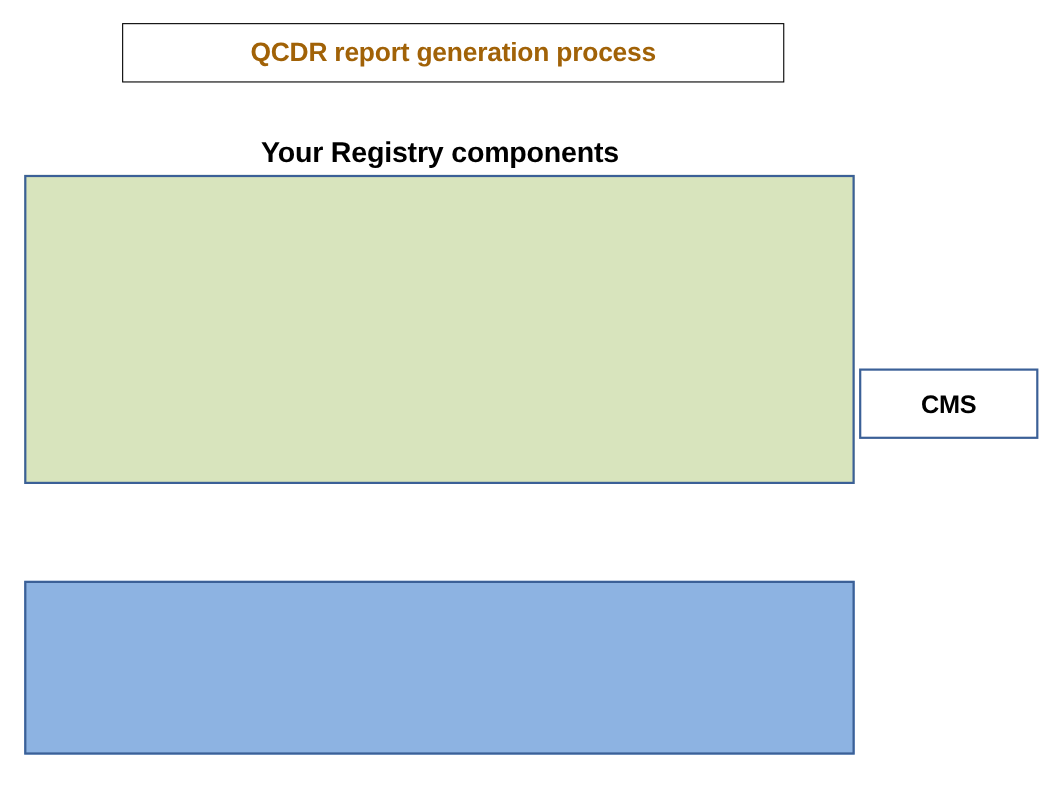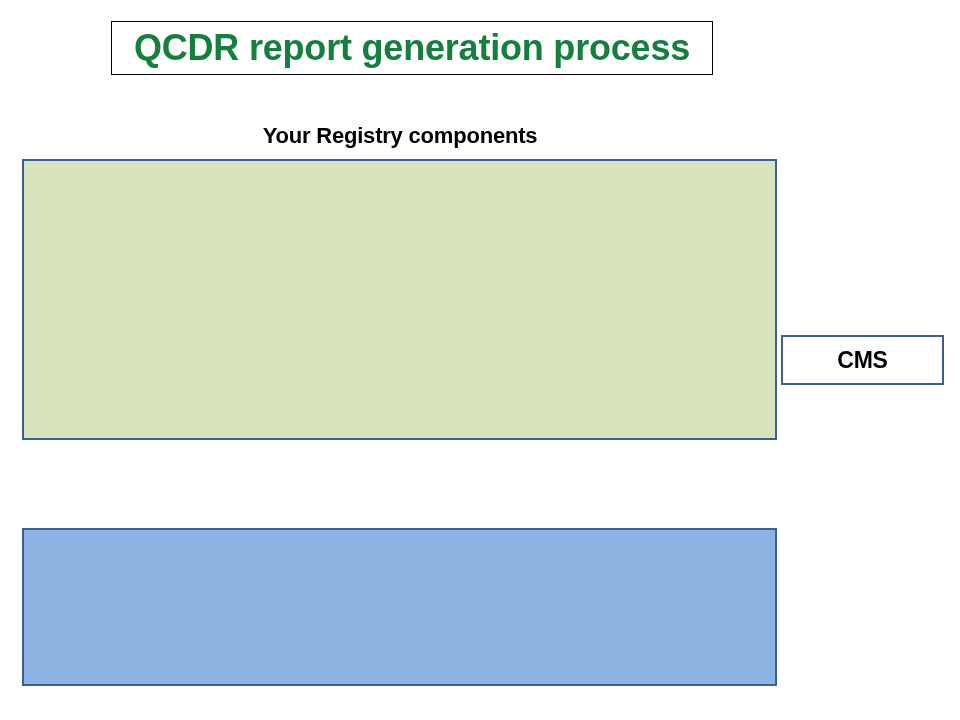--- a/index.html
+++ b/index.html
@@ -30,32 +30,32 @@
     width: 602px;
     height: 54px;
     background: #ffffff;
     border: 1px solid #000000;
     box-sizing: border-box;
     display: flex;
     align-items: center;
     justify-content: center;
   }
   .title-text {
-    font-size: 36px;
+    font-size: 24px;
     font-weight: bold;
-    color: #15803d;
+    color: #a16207;
     letter-spacing: -0.2px;
     white-space: nowrap;
     line-height: 1;
   }
 
   
   .caption {
     position: absolute;
-    font-size: 22px;
+    font-size: 26px;
     font-weight: bold;
     color: #000000;
     white-space: nowrap;
     line-height: 1;
     letter-spacing: -0.2px;
     text-align: center;
   }
   #caption-registry {
     left: 0;
     top: 125px;
@@ -87,21 +87,21 @@
     height: 158px;
     background: #8db3e2;
   }
 
   
   #cms-box {
     position: absolute;
     left: 781px;
     top: 335px;
     width: 163px;
-    height: 50px;
+    height: 64px;
     background: #ffffff;
     border: 2px solid #3b6097;
     box-sizing: border-box;
     display: flex;
     align-items: center;
     justify-content: center;
     text-align: center;
   }
   .cms-text {
     font-size: 23px;

